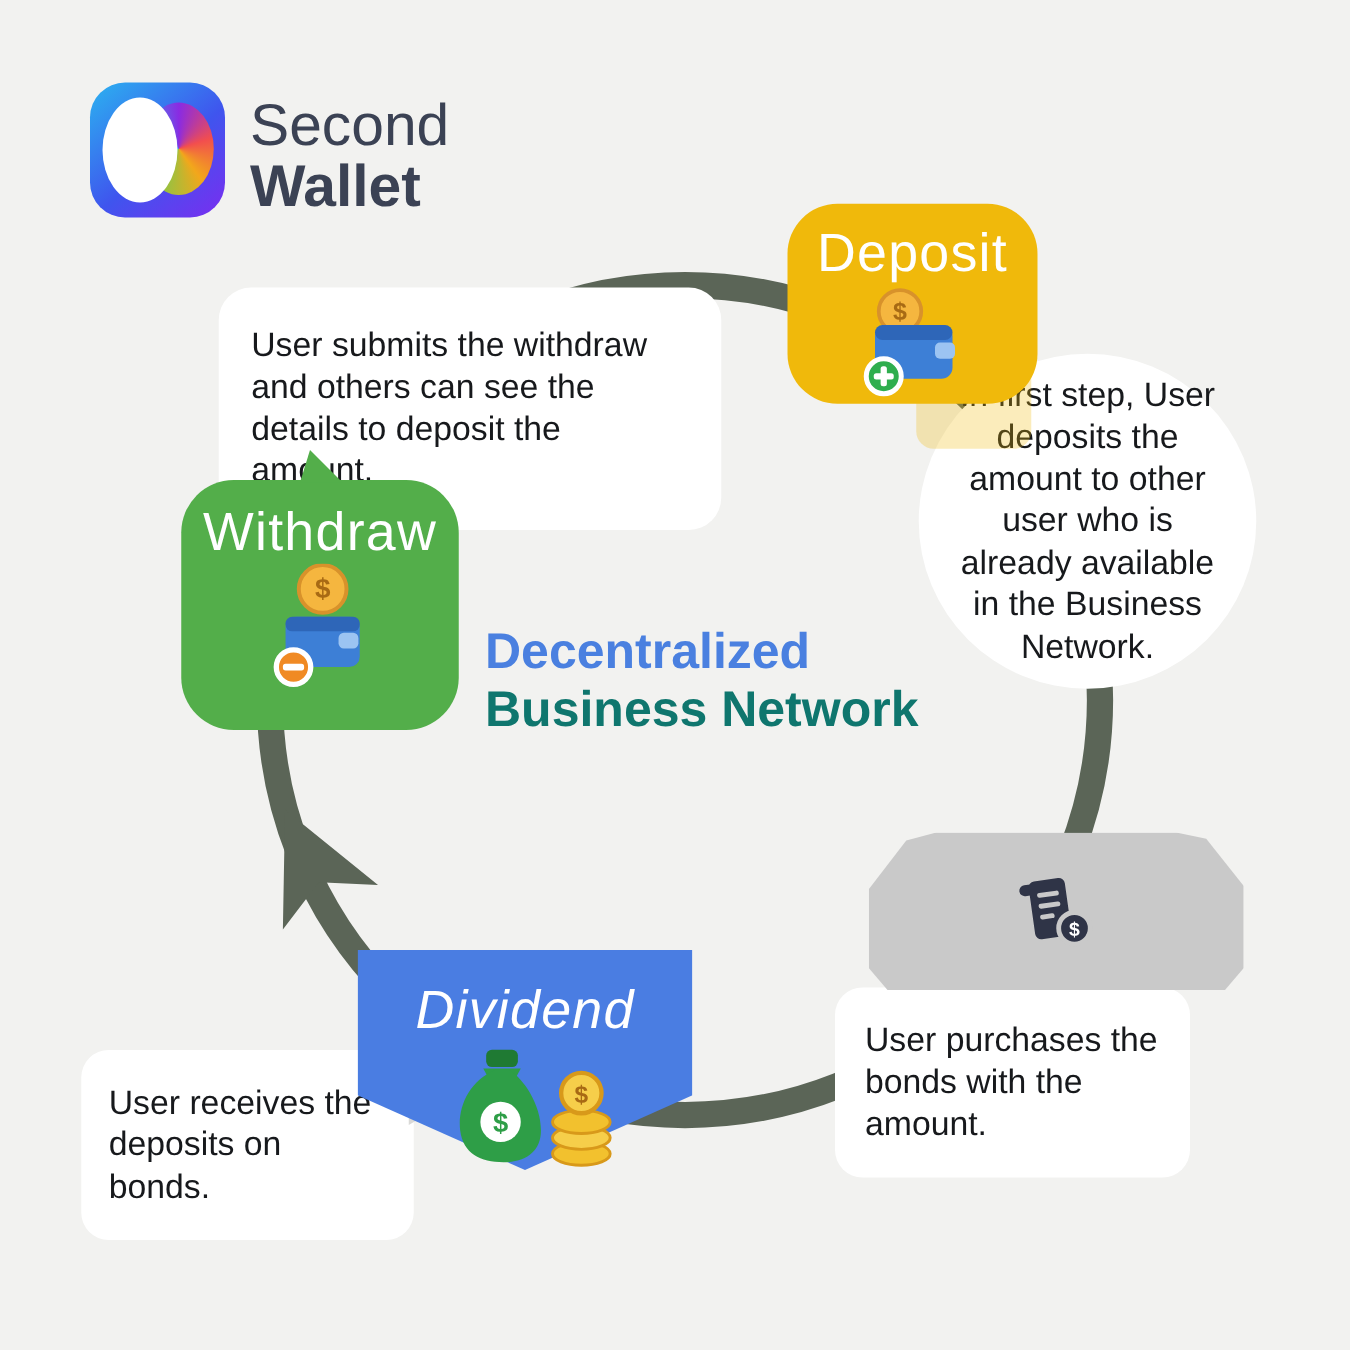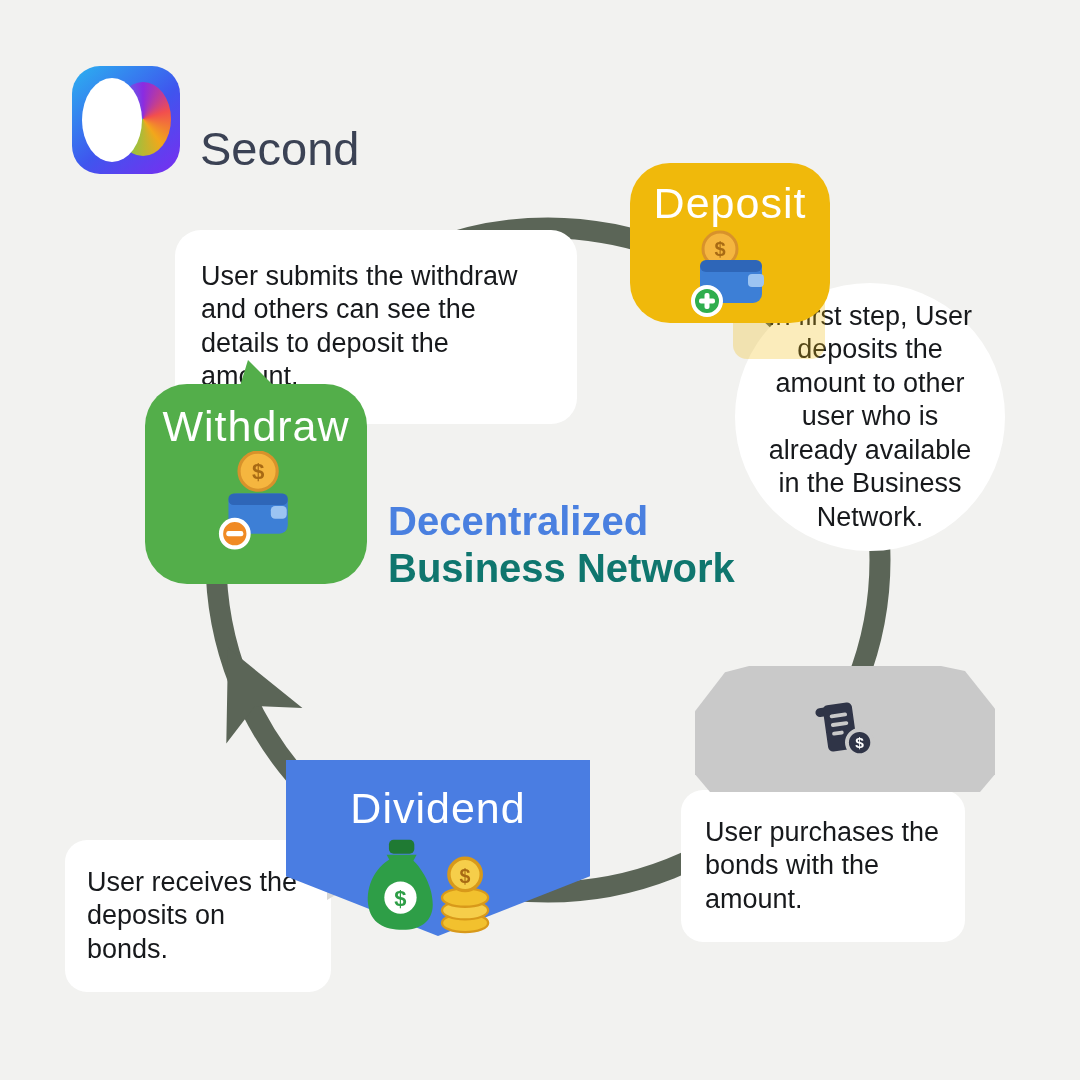--- a/index.html
+++ b/index.html
@@ -38,21 +38,21 @@
   .note-withdraw::after {
     content:""; position:absolute; left:38px; bottom:-22px;
     border-left:14px solid transparent; border-right:22px solid transparent;
     border-top:26px solid #ffffff;
   }
   .note-deposit {
     left:735px; top:283px; width:270px; height:268px; border-radius:50%;
     display:flex; align-items:center; justify-content:center; text-align:center;
     padding:16px 26px;
   }
-  .note-bonds { left:668px; top:790px; width:284px; border-radius:22px; padding:26px 24px;margin-left:13px; }
+  .note-bonds { left:668px; top:790px; width:284px; border-radius:22px; padding:26px 24px; }
   .note-dividend { left:65px; top:840px; width:266px; border-radius:22px; padding:26px 22px; }
   .note-dividend::after {
     content:""; position:absolute; right:-30px; top:24px;
     border-top:16px solid transparent; border-bottom:20px solid transparent;
     border-left:34px solid #d9d9d7;
   }
 
   .deposit-glow {
     position:absolute; left:733px; top:279px; width:92px; height:80px;
     background:rgba(240,185,11,0.28); border-radius:14px;
@@ -72,23 +72,24 @@
     left:105px; top:384px; width:222px; height:200px;
     background:#53AE4A; border-radius:42px; padding-top:18px; box-sizing:border-box;margin-left:40px;
   }
   .node-withdraw::before {
     content:""; position:absolute; left:95px; top:-24px;
     border-left:8px solid transparent; border-right:26px solid transparent;
     border-bottom:26px solid #53AE4A;
   }
 
   .node-dividend {
-    left:286px; top:760px; width:304px; height:176px;
+    left:286px; top:760px; width:268px; height:176px;
     background:#4A7DE2; padding-top:24px; box-sizing:border-box;
     clip-path:polygon(0 0, 100% 0, 100% 66%, 50% 100%, 0 66%);
+    font-style:italic;
   }
   .dividend-icon-wrap { position:absolute; left:352px; top:826px; width:150px; }
 
   .node-bonds {
     left:695px; top:666px; width:300px; height:126px; background:#C9C9C9;
     display:flex; align-items:center; justify-content:center; gap:14px;
     clip-path:polygon(0 36%, 10% 5%, 18% 0, 82% 0, 90% 4%, 100% 34%, 100% 86%, 95% 100%, 5% 100%, 0 86%);
   }
   .node-bonds .node-label { color:#333a4f; font-size:47px; letter-spacing:0; }
 
@@ -188,16 +189,17 @@
     <span class="center-line2">Business Network</span>
   </div>
 
   <div class="brand">
     <div class="logo-mark">
       <div class="logo-blob-color"></div>
       <div class="logo-blob-white"></div>
     </div>
     <div class="brand-text">
       <span class="brand-first">Second</span>
+      <span class="brand-second">Wallet</span>
     </div>
   </div>
 
 </div>
 
 </body></html>

